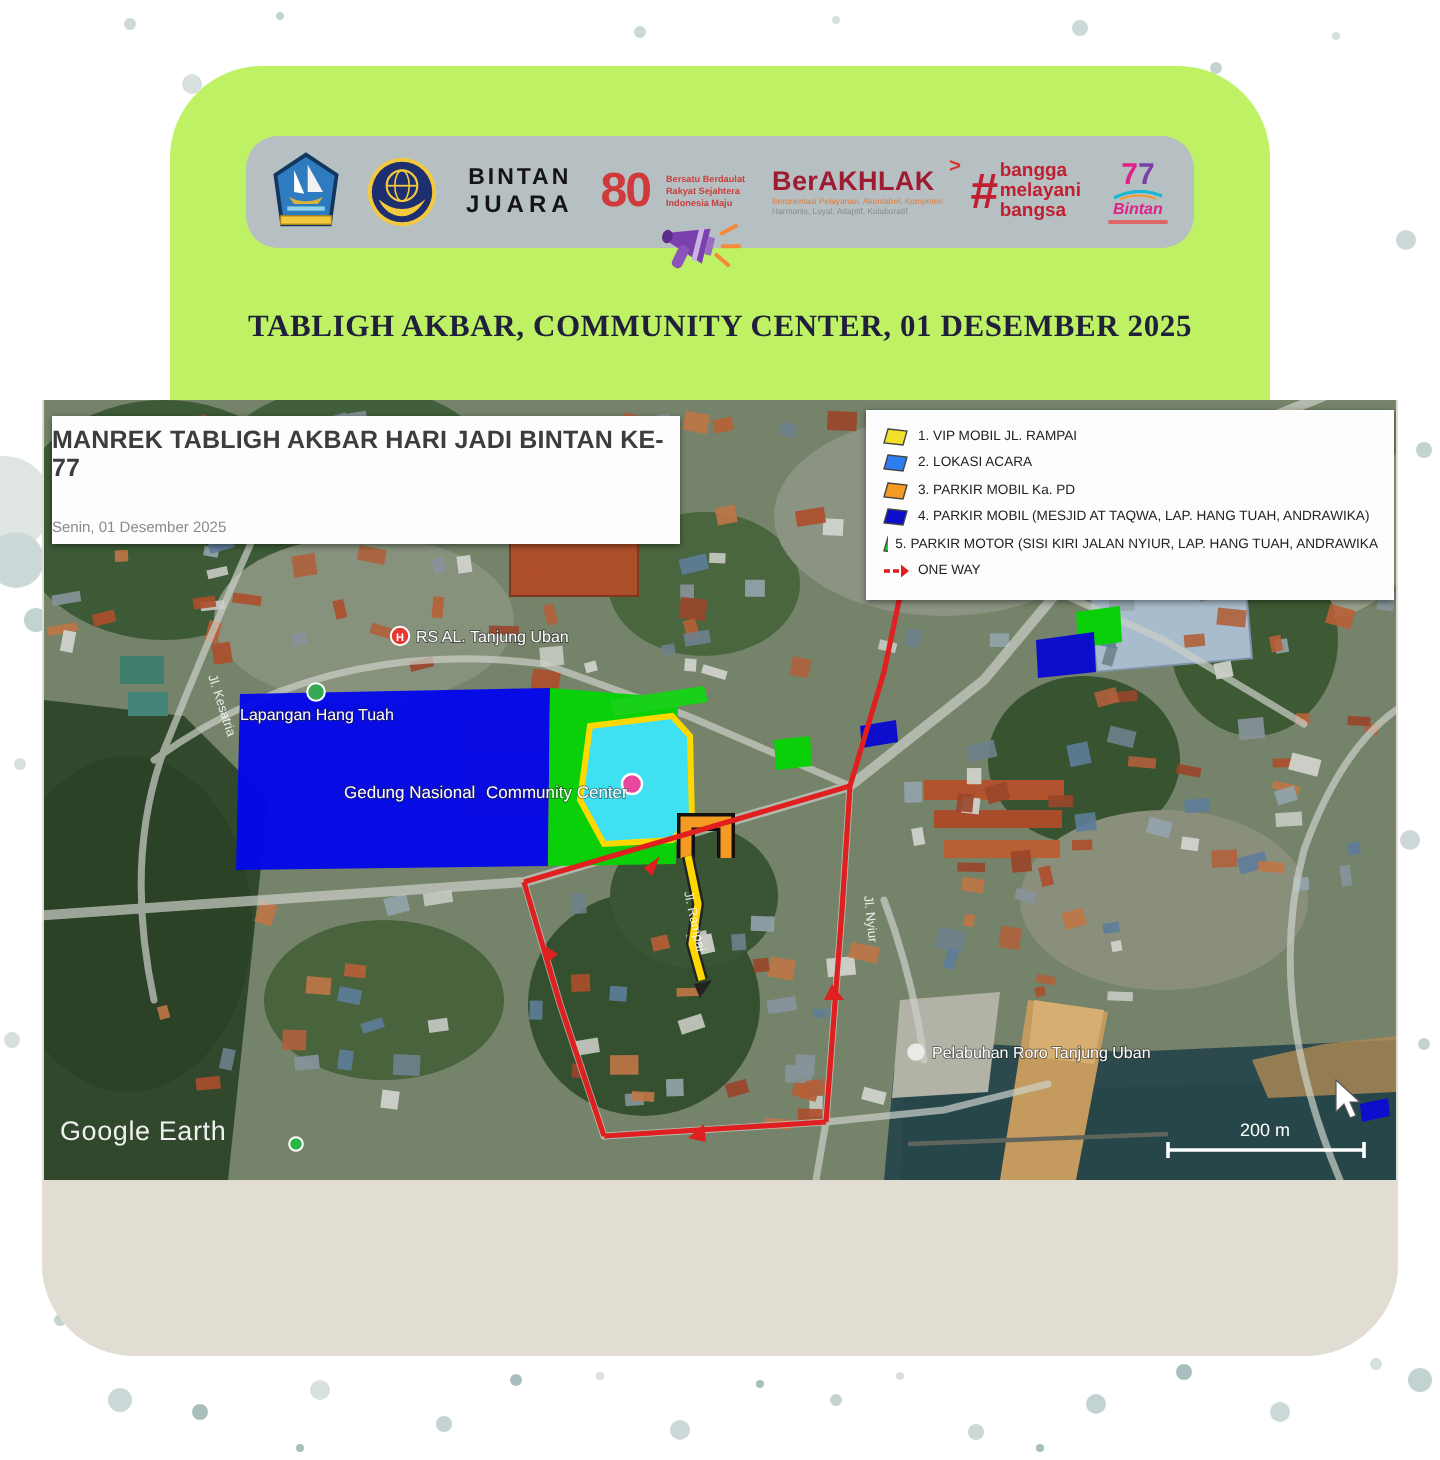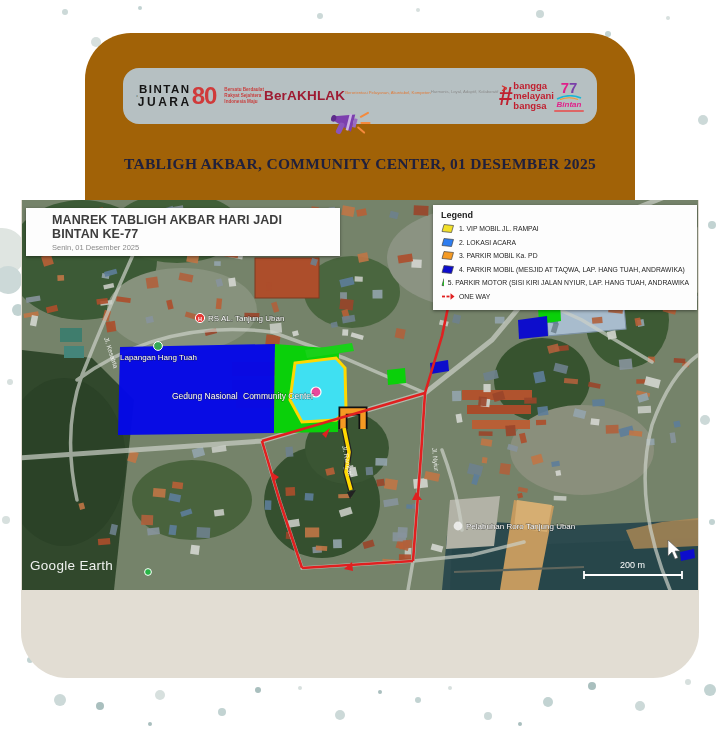--- a/index.html
+++ b/index.html
@@ -1,35 +1,35 @@
 <!DOCTYPE html>
 <html><head>
 <meta charset="utf-8">
 <style>
   html,body{margin:0;padding:0}
   body{width:720px;height:730px;position:relative;overflow:hidden;background:#fff;
        font-family:"Liberation Sans",sans-serif;}
   svg{display:block}
   
   .card-top{position:absolute;left:85px;top:33px;width:550px;height:167px;
-            background:#a16207;border-radius:46px 46px 0 0;z-index:1}
+            background:#bef264;border-radius:46px 46px 0 0;z-index:1}
   .card-main{position:absolute;left:21px;top:200px;width:678px;height:478px;
              background:#e2ddd3;border-radius:0 0 46px 46px;z-index:1}
   
   .logobar{position:absolute;left:38px;top:35px;width:474px;height:56px;background:#b6c0c2;
            border-radius:16px;display:flex;align-items:center;justify-content:space-between;
            padding:0 13px;box-sizing:border-box}
   .bj{display:flex;flex-direction:column;align-items:center;color:#141414;font-weight:800;line-height:1}
   .bj .l1{font-size:11.5px;letter-spacing:1.5px}
   .bj .l2{font-size:12px;letter-spacing:2.5px;margin-top:1px}
   .l80{display:flex;align-items:center;gap:8px}
   .l80 .num{font-size:24px;font-weight:800;color:#d03a3a;line-height:1;letter-spacing:-1px}
   .l80 .tx{display:flex;flex-direction:column;line-height:1.25}
   .l80 .tx span{font-size:4.6px;font-weight:700;color:#c8403f;white-space:nowrap}
-  .bak{position:relative;display:flex;line-height:1}
+  .bak{position:relative;display:flex;flex-direction:column;line-height:1}
   .bak .t{font-size:13.5px;font-weight:800;color:#9e1b32;letter-spacing:.2px}
   .bak .arrow{position:absolute;right:-9px;top:-5px;font-size:10px;font-weight:800;color:#d3342f}
   .bak .s1{font-size:4.2px;color:#e07b39;margin-top:2px;white-space:nowrap}
   .bak .s2{font-size:4.2px;color:#8c8c8c;margin-top:1px;white-space:nowrap}
   .bgg{display:flex;align-items:center;gap:1px}
   .bgg .hash{font-size:25px;font-weight:900;color:#c01f2f;font-style:italic;line-height:.9}
   .bgg .wd{display:flex;flex-direction:column;line-height:1.05}
   .bgg .wd span{font-size:9.5px;font-weight:700;color:#c01f2f}
   .b77{display:flex;flex-direction:column;align-items:center;line-height:1}
   .b77 .n{font-size:15px;font-weight:900;}
@@ -38,23 +38,23 @@
   .b77 .tag{width:30px;height:2px;background:#d66;border-radius:1px;margin-top:1.5px}
   
   .megaphone{position:absolute;left:240px;top:72px}
   .title-wrap{position:absolute;left:0;top:119px;width:100%;text-align:center}
   .title-line{font-family:"Liberation Serif",serif;font-weight:700;font-size:15.5px;
               color:#20203c;letter-spacing:.3px;line-height:1.5}
   
   .map{position:absolute;left:22px;top:200px;width:676px;height:390px;z-index:2;
        overflow:hidden;background:#6e7f63}
   .maptitle{position:absolute;left:4px;top:8px;width:314px;background:#fdfdfd;
-            padding:5px 26px 4px;box-sizing:border-box;box-shadow:0 1px 3px rgba(0,0,0,.45)}
+            padding:5px 0 4px;box-sizing:border-box;box-shadow:0 1px 3px rgba(0,0,0,.45)}
   .maptitle h1{margin:0;font-size:12.5px;font-weight:700;color:#3d3d3d;letter-spacing:.1px}
-  .maptitle p{margin:2px 0 0;font-size:7.5px;color:#8a8a8a}
+  .maptitle p{margin:18px 0 0;font-size:7.5px;color:#8a8a8a}
   .legend{position:absolute;right:1px;top:5px;width:264px;background:#fdfdfd;
           padding:5px 8px 6px;box-sizing:border-box;box-shadow:0 1px 3px rgba(0,0,0,.45)}
   .legend h2{margin:0 0 3px;font-size:9px;color:#222}
   .lrow{display:flex;align-items:center;gap:4px;margin:2.5px 0;font-size:6.8px;color:#222;white-space:nowrap}
   .mlabel{font-size:8px;fill:#fff;paint-order:stroke;stroke:rgba(30,30,30,.55);stroke-width:.9px}
   .mlabel2{font-size:8.5px;fill:#fff;paint-order:stroke;stroke:rgba(30,30,30,.5);stroke-width:.9px}
   .street{font-size:6.5px;fill:rgba(255,255,255,.85)}
   .wm{font-size:13.5px;fill:rgba(255,255,255,.92);letter-spacing:.3px}
   .scaletext{font-size:9px;fill:#fff}
 </style>
@@ -526,21 +526,20 @@
       <path d="M646,340 l0,16 4,-4 3,7 3,-1.2 -3,-6.8 5,0 z" fill="#fff" stroke="#555" stroke-width=".6"></path>
     </g>
   </svg>
 
   <div class="maptitle">
     <h1>MANREK TABLIGH AKBAR HARI JADI BINTAN KE-77</h1>
     <p>Senin, 01 Desember 2025</p>
   </div>
 
   <div class="legend">
-    <h2>Legend</h2>
     <div class="lrow">
       <svg width="14" height="11">
           <polygon points="3,1.5 12.5,2.5 10.5,9.5 1,8.5" stroke="#444" stroke-width=".7" fill="#f2e02a"></polygon>
         </svg>
       <span>1. VIP MOBIL JL. RAMPAI</span>
     </div>
     <div class="lrow">
       <svg width="14" height="11">
           <polygon points="3,1.5 12.5,2.5 10.5,9.5 1,8.5" stroke="#444" stroke-width=".7" fill="#2e7df0"></polygon>
         </svg>

